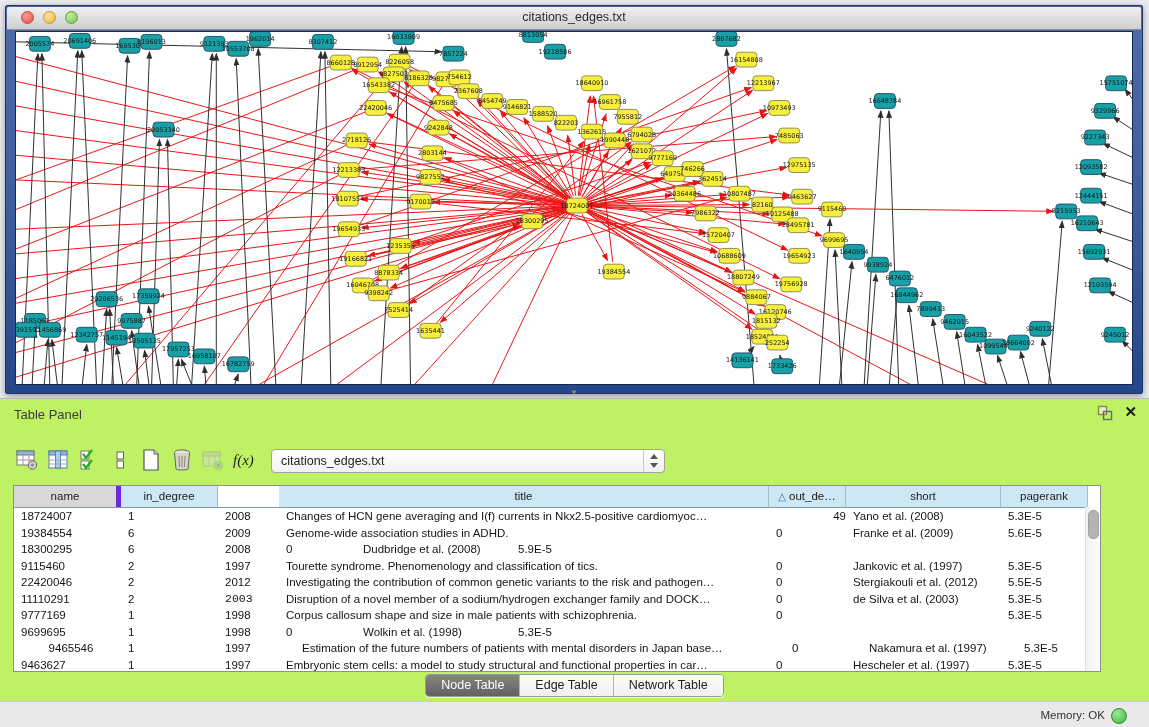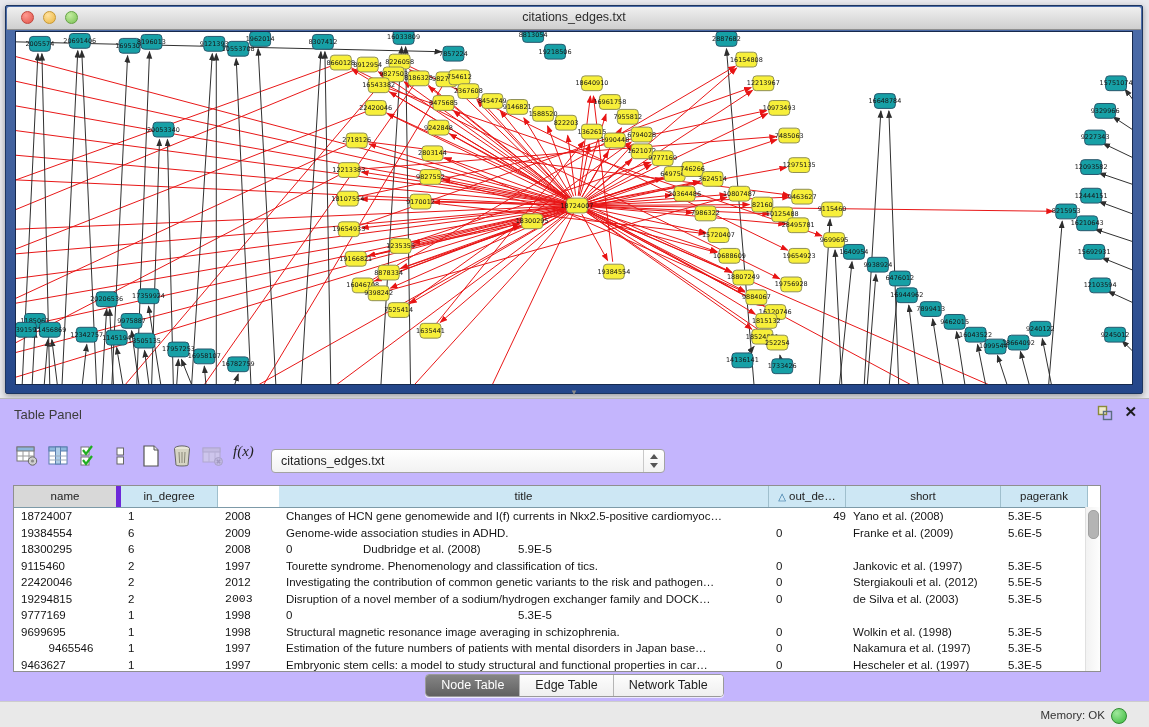--- a/index.html
+++ b/index.html
@@ -34,28 +34,28 @@
     background:#ffffff;border:1px solid #16294d;overflow:hidden;
   }
   .net-canvas svg{display:block;width:100%;height:100%;}
   .panel-grip{
     position:absolute;left:566px;top:388px;width:16px;height:9px;
     color:#8a8a8a;font-size:9px;line-height:9px;text-align:center;z-index:5;
   }
   
   .table-panel{
     position:absolute;left:0;top:398px;width:1149px;height:329px;
-    background:#c4b5fd;border-top:1px solid #b8b8b8;
+    background:#bef264;border-top:1px solid #b8b8b8;
   }
   .tp-header{position:absolute;left:0;top:0;right:0;height:34px;}
   .tp-title{position:absolute;left:14px;top:8px;font-size:13px;color:#3c3c3c;}
   .tp-float{position:absolute;right:36px;top:6px;width:16px;height:16px;cursor:pointer;}
   .tp-close{position:absolute;right:12px;top:4px;font-size:15px;font-weight:bold;color:#1c1c1c;cursor:pointer;}
   
-  .tp-toolbar{position:absolute;left:14px;top:44px;height:34px;display:flex;}
+  .tp-toolbar{position:absolute;left:14px;top:44px;height:34px;display:flex;align-items:center;}
   .tbtn{width:26px;height:26px;margin-right:5px;display:flex;align-items:center;justify-content:center;cursor:pointer;border-radius:3px;}
   .tbtn.disabled{opacity:.45;cursor:default;}
   .fx{font-family:"Liberation Serif",serif;font-style:italic;font-size:15px;color:#222;margin:0 6px 0 2px;}
   .combo{
     position:absolute;left:271px;top:50px;width:394px;height:24px;
     background:linear-gradient(180deg,#ffffff,#f2f2f2);
     border:1px solid #a3a3a3;border-radius:4px;box-sizing:border-box;cursor:pointer;
   }
   .combo-text{position:absolute;left:9px;top:4px;font-size:12.5px;color:#1e1e1e;}
   .combo-step{position:absolute;right:0;top:0;width:20px;height:22px;border-left:1px solid #c9c9c9;}
@@ -629,21 +629,21 @@
       <div class="gh-cell" style="width: 490px;">title</div>
       <div class="gh-cell" style="width: 77px;"><span class="sort-tri">△</span><span>out_de…</span></div>
       <div class="gh-cell" style="width: 155px;">short</div>
       <div class="gh-cell" style="width: 87px;">pagerank</div>
     </div>
     <div class="grid-body" id="grid-body">
         <div class="g-row">
           <div class="g-cell" style="width: 107px;">18724007</div>
           <div class="g-cell" style="width: 97px;">1</div>
           <div class="g-cell" style="width: 61px;">2008</div>
-          <div class="g-cell" style="width: 490px;">Changes of HCN gene genomewide and I(f) currents in Nkx2.5-positive cardiomyoc…</div>
+          <div class="g-cell" style="width: 490px;">Changes of HCN gene averaging and I(f) currents in Nkx2.5-positive cardiomyoc…</div>
           <div class="g-cell" style="width: 77px; text-align: right;">49</div>
           <div class="g-cell" style="width: 155px;">Yano et al. (2008)</div>
           <div class="g-cell" style="width: 87px;">5.3E-5</div>
         </div>
         <div class="g-row">
           <div class="g-cell" style="width: 107px;">19384554</div>
           <div class="g-cell" style="width: 97px;">6</div>
           <div class="g-cell" style="width: 61px;">2009</div>
           <div class="g-cell" style="width: 490px;">Genome-wide association studies in ADHD.</div>
           <div class="g-cell" style="width: 77px;">0</div>
@@ -670,50 +670,50 @@
         <div class="g-row">
           <div class="g-cell" style="width: 107px;">22420046</div>
           <div class="g-cell" style="width: 97px;">2</div>
           <div class="g-cell" style="width: 61px;">2012</div>
           <div class="g-cell" style="width: 490px;">Investigating the contribution of common genetic variants to the risk and pathogen…</div>
           <div class="g-cell" style="width: 77px;">0</div>
           <div class="g-cell" style="width: 155px;">Stergiakouli et al. (2012)</div>
           <div class="g-cell" style="width: 87px;">5.5E-5</div>
         </div>
         <div class="g-row">
-          <div class="g-cell" style="width: 107px;">19294815</div>
+          <div class="g-cell" style="width: 107px;">11110291</div>
           <div class="g-cell" style="width: 97px;">2</div>
           <div class="g-cell" style="width: 61px; font-family: Liberation Mono, monospace;">2003</div>
           <div class="g-cell" style="width: 490px;">Disruption of a novel member of a sodium/hydrogen exchanger family and DOCK…</div>
           <div class="g-cell" style="width: 77px;">0</div>
           <div class="g-cell" style="width: 155px;">de Silva et al. (2003)</div>
           <div class="g-cell" style="width: 87px;">5.3E-5</div>
         </div>
         <div class="g-row">
           <div class="g-cell" style="width: 107px;">9777169</div>
           <div class="g-cell" style="width: 97px;">1</div>
           <div class="g-cell" style="width: 61px;">1998</div>
+          <div class="g-cell" style="width: 490px;">Corpus callosum shape and size in male patients with schizophrenia.</div>
           <div class="g-cell" style="width: 77px;">0</div>
           <div class="g-cell" style="width: 155px; margin-top: 44px;">Tibbo et al. (1998)</div>
           <div class="g-cell" style="width: 87px;">5.3E-5</div>
         </div>
         <div class="g-row">
           <div class="g-cell" style="width: 107px;">9699695</div>
           <div class="g-cell" style="width: 97px;">1</div>
           <div class="g-cell" style="width: 61px;">1998</div>
-          <div class="g-cell" style="width: 490px;">Structural magnetic resonance image averaging in schizophrenia.</div>
           <div class="g-cell" style="width: 77px;">0</div>
           <div class="g-cell" style="width: 155px;">Wolkin et al. (1998)</div>
           <div class="g-cell" style="width: 87px;">5.3E-5</div>
         </div>
         <div class="g-row">
           <div class="g-cell" style="width: 107px; text-align: center;">9465546</div>
           <div class="g-cell" style="width: 97px;">1</div>
           <div class="g-cell" style="width: 61px;">1997</div>
-          <div class="g-cell" style="width: 490px;">Estimation of the future numbers of patients with mental disorders in Japan base…</div>
+          <div class="g-cell" style="width: 490px; margin-left: 16px;">Estimation of the future numbers of patients with mental disorders in Japan base…</div>
           <div class="g-cell" style="width: 77px;">0</div>
           <div class="g-cell" style="width: 155px;">Nakamura et al. (1997)</div>
           <div class="g-cell" style="width: 87px;">5.3E-5</div>
         </div>
         <div class="g-row">
           <div class="g-cell" style="width: 107px;">9463627</div>
           <div class="g-cell" style="width: 97px;">1</div>
           <div class="g-cell" style="width: 61px;">1997</div>
           <div class="g-cell" style="width: 490px;">Embryonic stem cells: a model to study structural and functional properties in car…</div>
           <div class="g-cell" style="width: 77px;">0</div>

